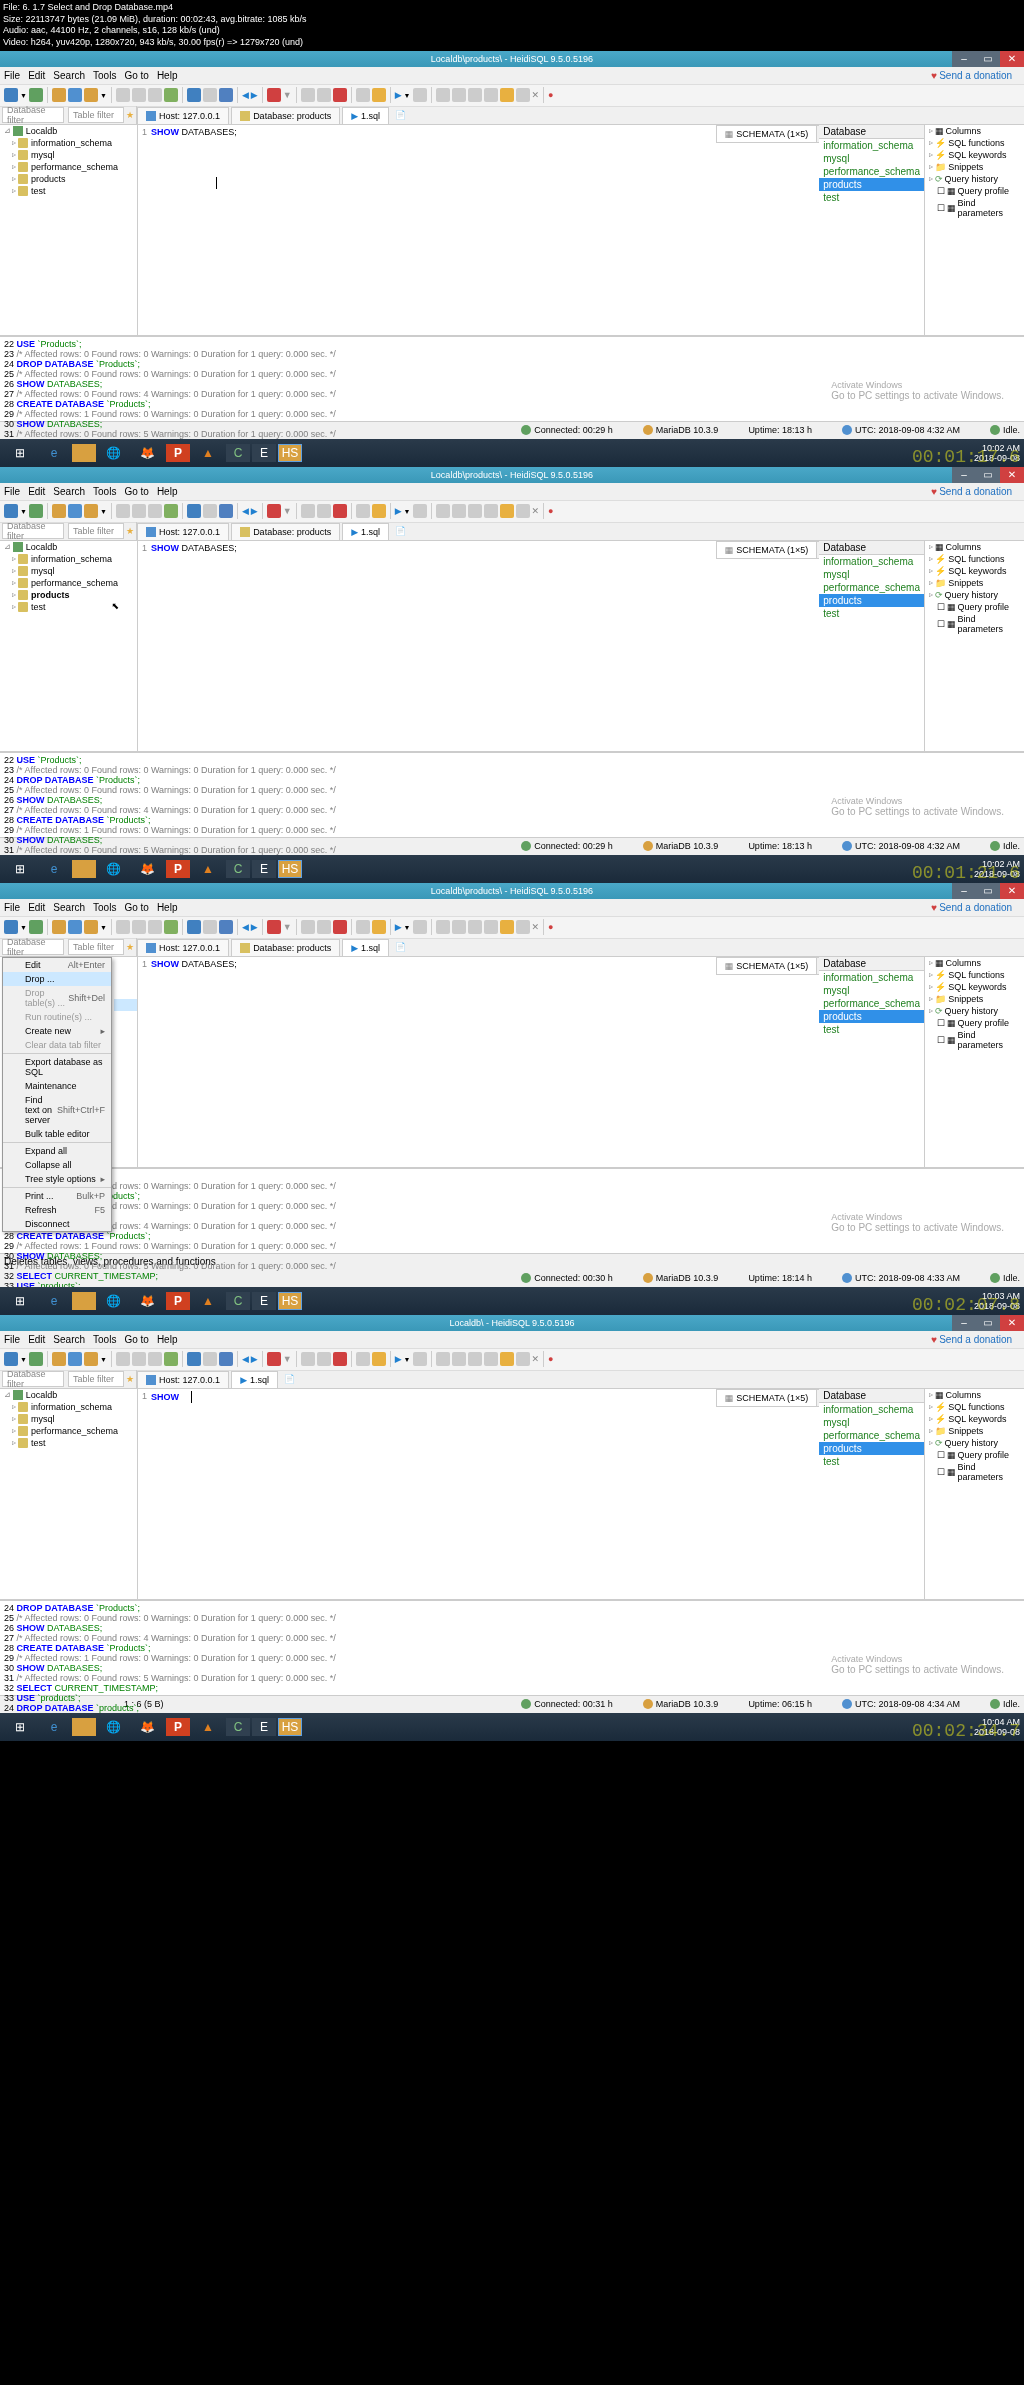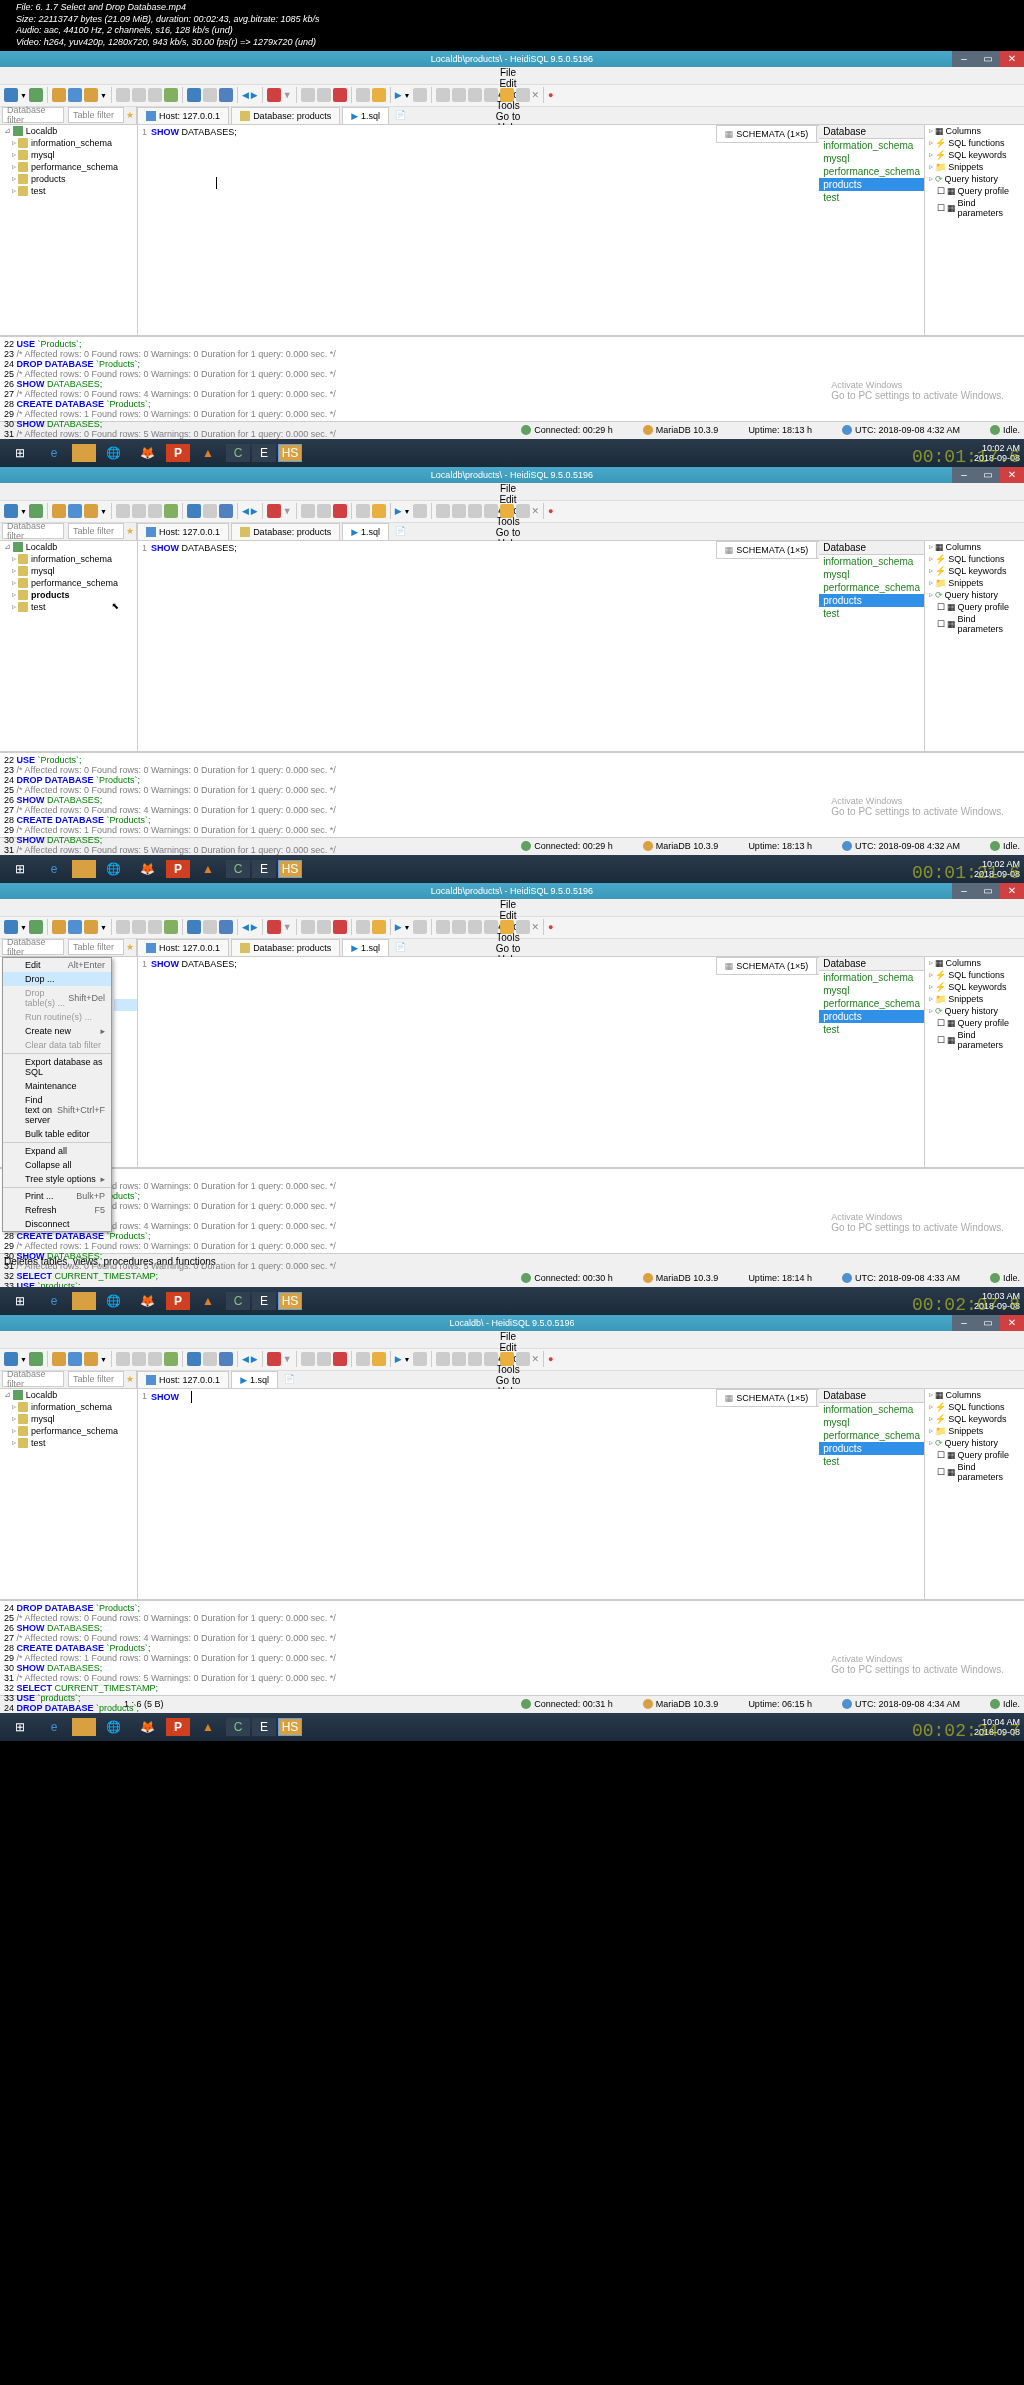--- a/index.html
+++ b/index.html
@@ -1,24 +1,24 @@
 <!DOCTYPE html>
 <html><head>
 <meta charset="utf-8">
 <style>
 * { margin: 0; padding: 0; box-sizing: border-box; font-family: Tahoma, Arial, sans-serif; font-size: 9px; }
 body { background: #000; color: #fff; width: 1024px; }
-.file-info { padding: 2px 16px; font-family: Arial; font-size: 13px; font-style: italic; line-height: 1.3; }
+.file-info { padding: 2px 3px; font-family: Arial; font-size: 13px; line-height: 1.3; }
 .heidi-window { background: #fff; color: #000; margin-bottom: 0; }
 .titlebar { background: linear-gradient(#4aa8c8, #3a98b8); color: #fff; height: 16px; display: flex; align-items: center; font-size: 10px; padding: 0 4px; position: relative; }
 .titlebar-text { flex: 1; text-align: center; }
 .window-controls { position: absolute; right: 0; top: 0; display: flex; }
 .wc-btn { width: 24px; height: 16px; background: #5a6a7a; display: flex; align-items: center; justify-content: center; font-size: 10px; }
 .wc-close { background: #d04040; }
-.menubar { background: #f0f0f0; display: flex; align-items: center; height: 18px; padding: 0 4px; border-bottom: 1px solid #ddd; flex-direction: column; }
+.menubar { background: #f0f0f0; display: flex; align-items: center; height: 18px; padding: 0 4px; border-bottom: 1px solid #ddd; }
 .menubar span { margin-right: 8px; font-size: 10px; }
 .donation { margin-left: auto; color: #2070c0; font-size: 10px; }
 .donation::before { content: "♥"; color: #d04040; margin-right: 2px; }
 .toolbar { background: #f4f4f4; height: 22px; display: flex; align-items: center; padding: 0 4px; border-bottom: 1px solid #ddd; gap: 2px; }
 .tb-icon { width: 14px; height: 14px; display: inline-block; background: #ccc; border-radius: 2px; }
 .tb-sep { width: 1px; height: 16px; background: #ccc; margin: 0 2px; }
 .filter-row { background: #f0f0f0; height: 18px; display: flex; align-items: center; border-bottom: 1px solid #ccc; }
 .filter-box { flex: 1; height: 16px; border: 1px solid #ccc; background: #fff; display: flex; align-items: center; padding: 0 4px; margin: 0 2px; font-size: 10px; color: #888; }
 .star { color: #e8b040; margin-right: 2px; }
 .main-area { display: flex; background: #fff; }

